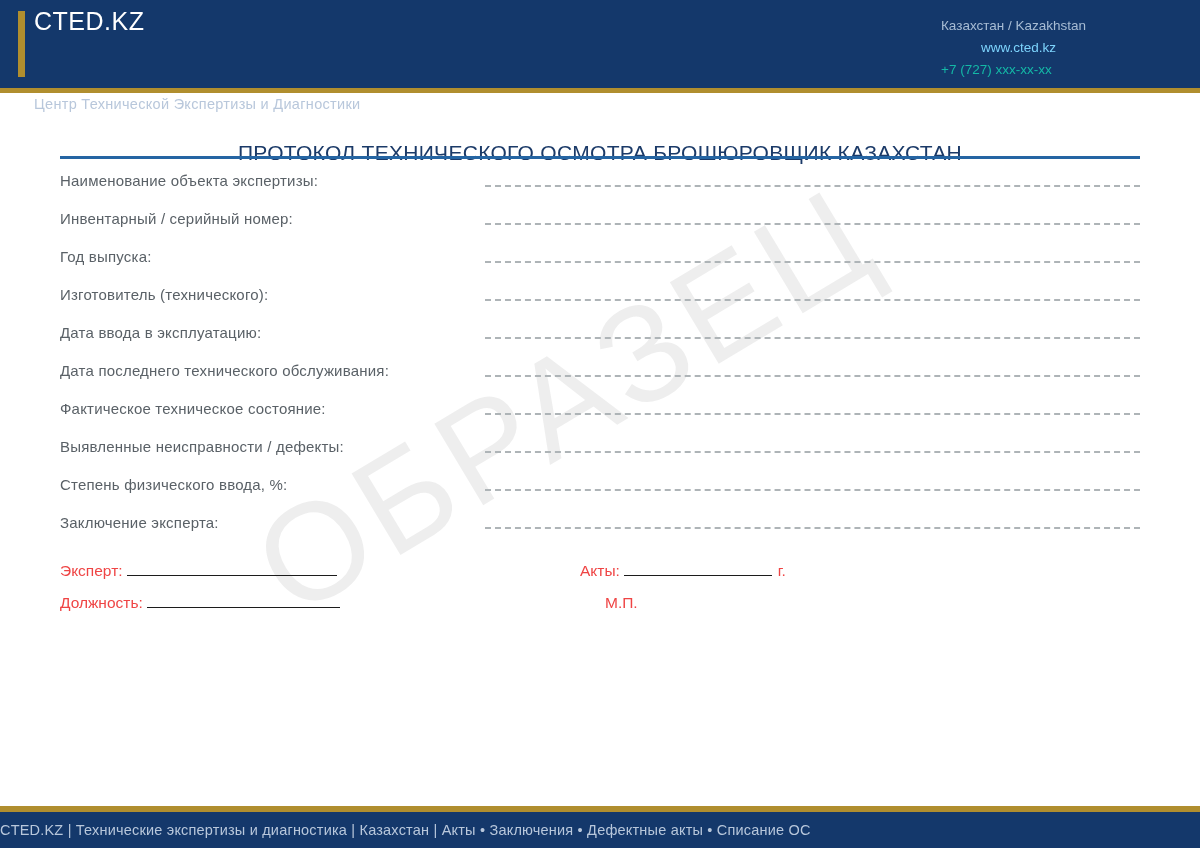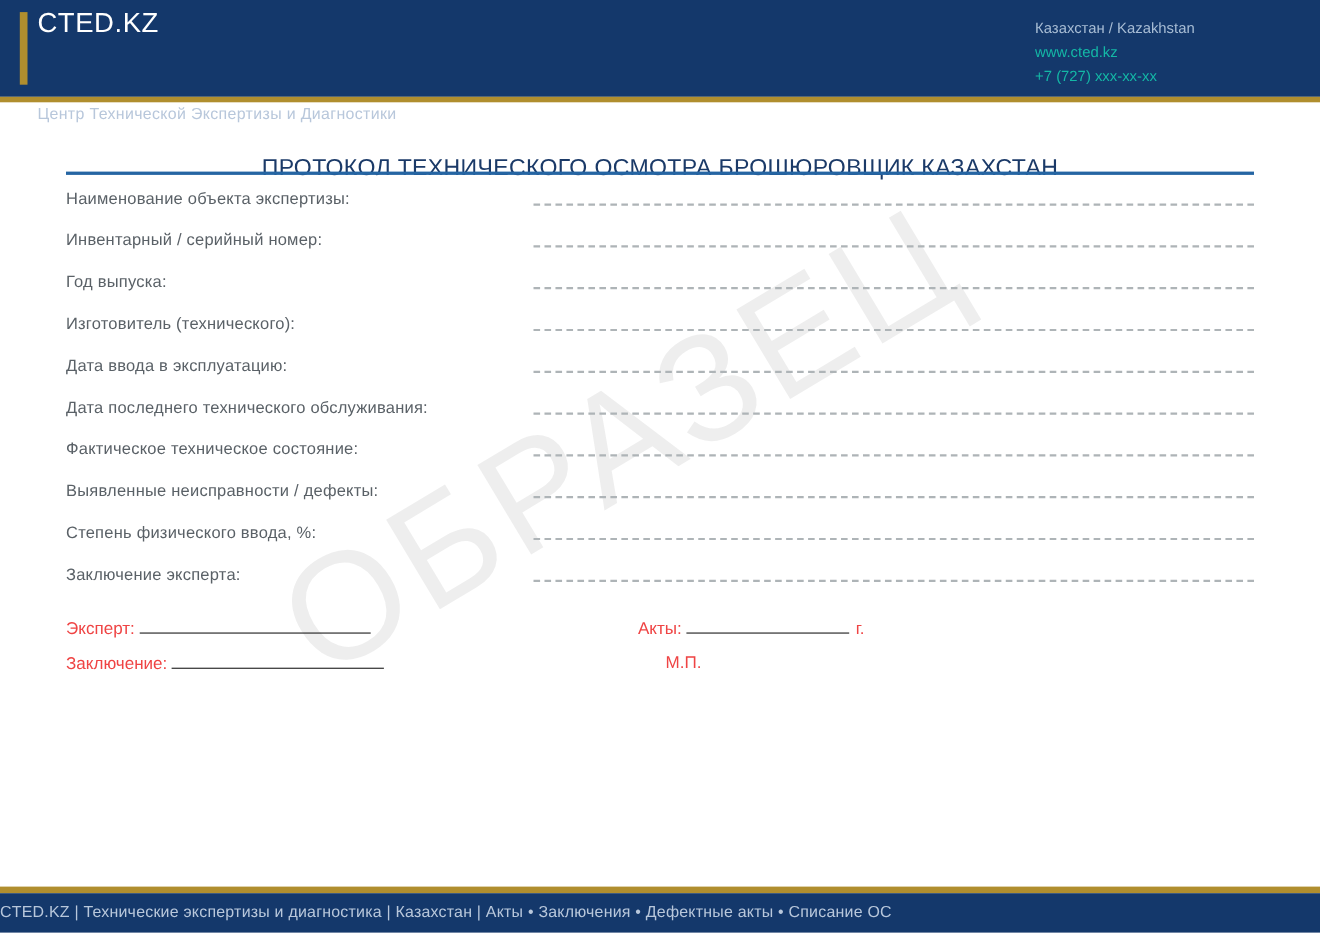--- a/index.html
+++ b/index.html
@@ -24,21 +24,21 @@
   }
   .brand-subtitle {
     position:absolute; left:34px; top:48px;
     font-size:14.5px; color:#b8c7db; letter-spacing:0.3px;margin-top:48px;
   }
   .header-contact {
     position:absolute; left:941px; top:15px;
     font-size:13.5px; line-height:22px;
   }
   .contact-country { color:#a7bcd4; display:block; }
-  .contact-site { color:#14b8a6; display:block; text-decoration:none; }
+  .contact-site { color:#7dd3fc; display:block; text-decoration:none;margin-left:40px; }
   .contact-phone { color:#14b8a6; display:block; }
 
   .gold-divider-top {
     position:absolute; top:88px; left:0; width:1200px; height:5px;
     background:#b08e2e;
   }
 
   
   .doc-title {
     position:absolute; top:114px; left:0; width:1200px;
@@ -165,20 +165,20 @@
     </div>
   </div>
 
   <div class="sig sig-expert">
     <span>Эксперт:</span><span class="sig-line sig-line-expert"></span>
   </div>
   <div class="sig sig-date">
     <span>Акты:</span><span class="sig-line sig-line-date"></span><span>г.</span>
   </div>
   <div class="sig sig-position">
-    <span>Заключение:</span><span class="sig-line sig-line-position"></span>
+    <span>Должность:</span><span class="sig-line sig-line-position"></span>
   </div>
   <div class="sig sig-stamp">М.П.</div>
 
   <div class="footer-gold"></div>
   <div class="footer">CTED.KZ  |  Технические экспертизы и диагностика  |  Казахстан  |  Акты • Заключения • Дефектные акты • Списание ОС</div>
 
 </div>
 
 </body></html>

